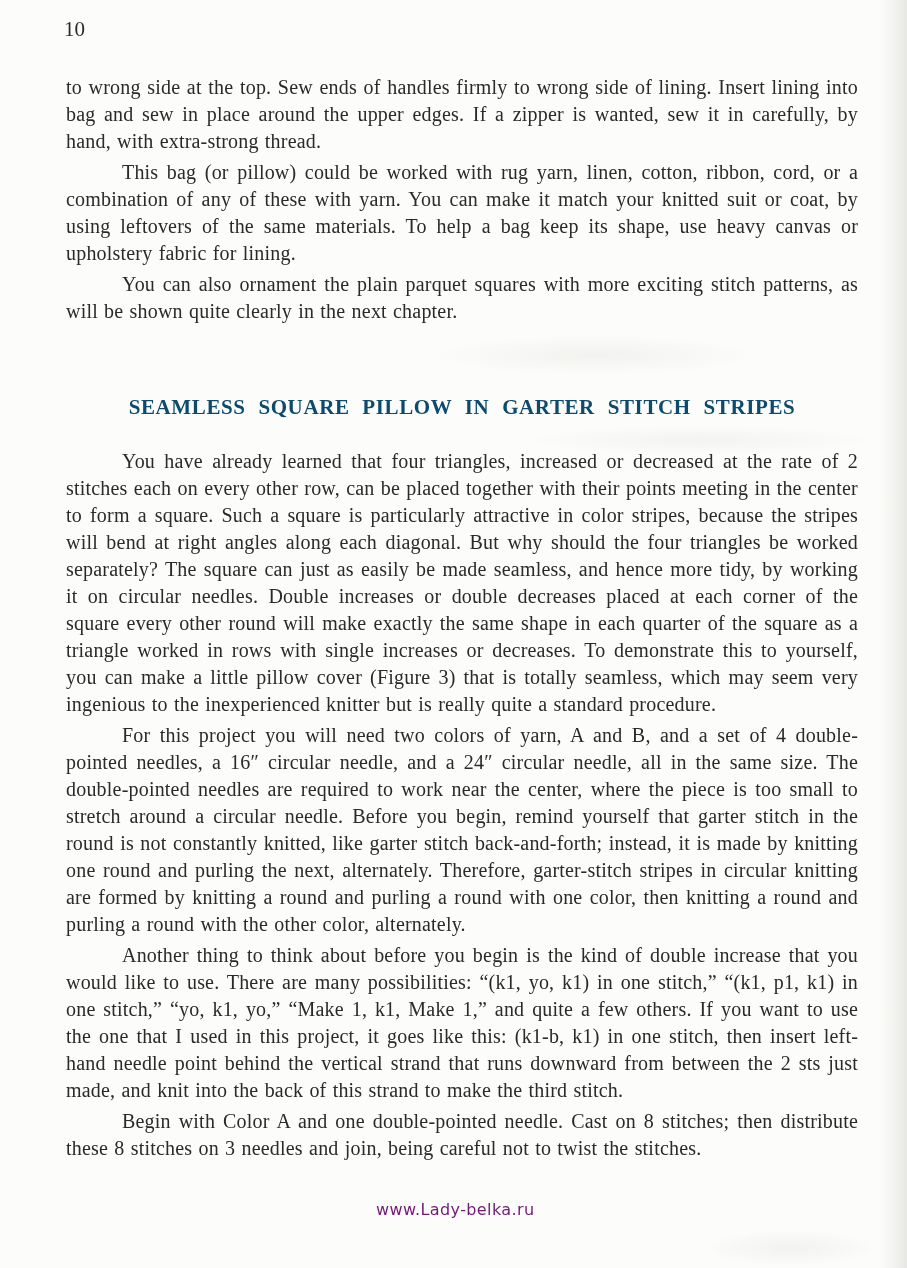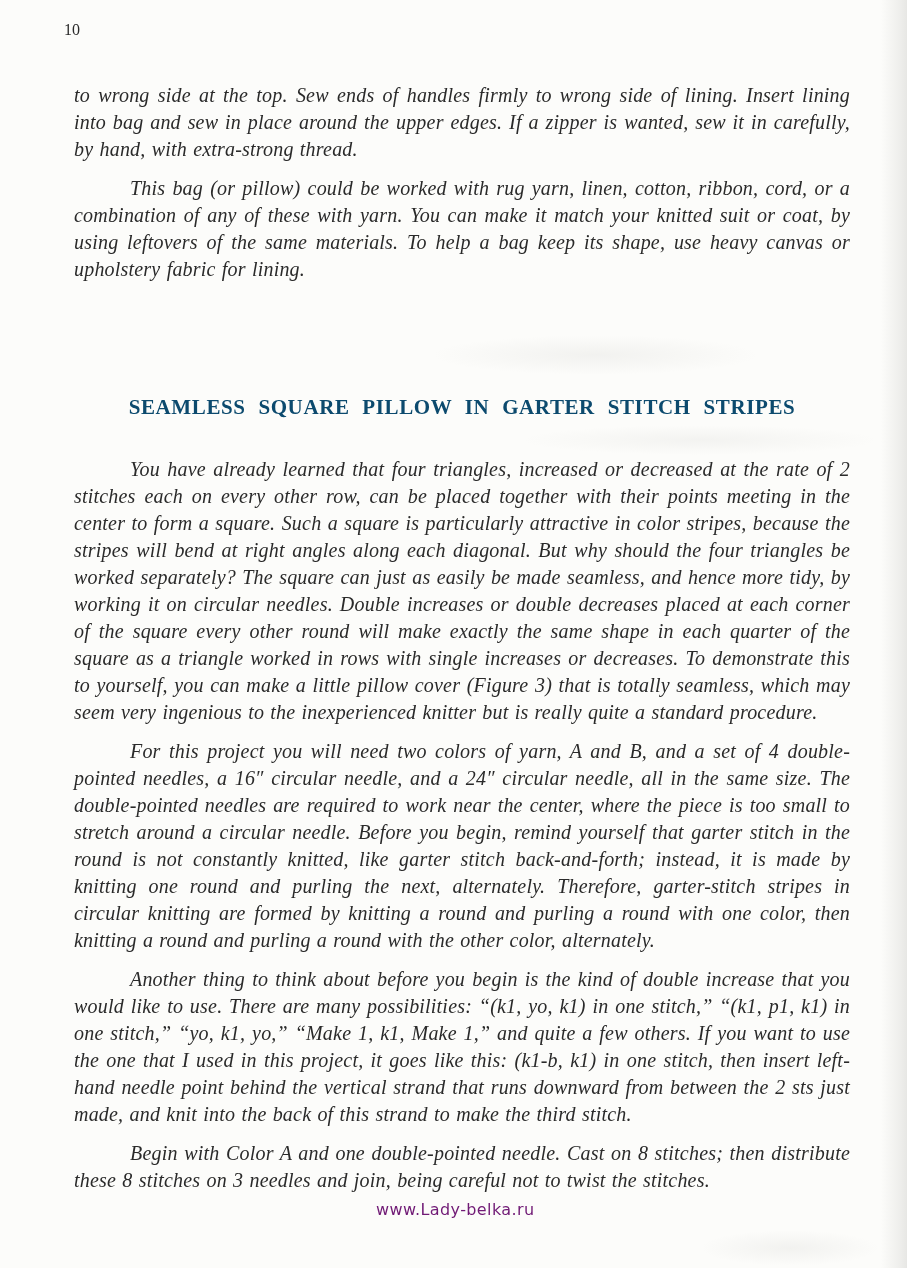--- a/index.html
+++ b/index.html
@@ -46,41 +46,40 @@
     left: 700px; top: 1230px;
     width: 180px; height: 36px;
     background: radial-gradient(ellipse at center, rgba(150,150,145,0.10), rgba(150,150,145,0) 70%);
     pointer-events: none;
   }
 
   .page-number {
     position: absolute;
     left: 64px;
     top: 16px;
-    font-size: 16px;
+    font-size: 21px;
     line-height: 27px;
   }
 
   .text-block {
     position: absolute;
     left: 62px;
     width: 800px;
     font-size: 20px;
     line-height: 27px;
     letter-spacing: 0.2px;
     word-spacing: 1px;
     text-align: justify;
   }
   .block-top { top: 70px; }
   .block-bottom { top: 444px; }
 
   .text-block p {
-    margin: 12px;
+    margin: 4px;
     padding: 0;
-    font-style: italic;
   }
   .text-block p.indent {
     text-indent: 56px;
   }
 
   .section-heading {
     position: absolute;
     left: 62px;
     top: 394px;
     width: 800px;
@@ -113,20 +112,21 @@
   <div class="edge-shadow-right"></div>
   <div class="smudge-1"></div>
   <div class="smudge-2"></div>
   <div class="smudge-3"></div>
 
   <div class="page-number">10</div>
 
   <div class="text-block block-top">
     <p>to wrong side at the top. Sew ends of handles firmly to wrong side of lining. Insert lining into bag and sew in place around the upper edges. If a zipper is wanted, sew it in carefully, by hand, with extra-strong thread.</p>
     <p class="indent">This bag (or pillow) could be worked with rug yarn, linen, cotton, ribbon, cord, or a combination of any of these with yarn. You can make it match your knitted suit or coat, by using leftovers of the same materials. To help a bag keep its shape, use heavy canvas or upholstery fabric for lining.</p>
+    <p class="indent">You can also ornament the plain parquet squares with more exciting stitch patterns, as will be shown quite clearly in the next chapter.</p>
   </div>
 
   <div class="section-heading">SEAMLESS SQUARE PILLOW IN GARTER STITCH STRIPES</div>
 
   <div class="text-block block-bottom">
     <p class="indent">You have already learned that four triangles, increased or decreased at the rate of 2 stitches each on every other row, can be placed together with their points meeting in the center to form a square. Such a square is particularly attractive in color stripes, because the stripes will bend at right angles along each diagonal. But why should the four triangles be worked separately? The square can just as easily be made seamless, and hence more tidy, by working it on circular needles. Double increases or double decreases placed at each corner of the square every other round will make exactly the same shape in each quarter of the square as a triangle worked in rows with single increases or decreases. To demonstrate this to yourself, you can make a little pillow cover (Figure 3) that is totally seamless, which may seem very ingenious to the inexperienced knitter but is really quite a standard procedure.</p>
     <p class="indent">For this project you will need two colors of yarn, A and B, and a set of 4 double-pointed needles, a 16″ circular needle, and a 24″ circular needle, all in the same size. The double-pointed needles are required to work near the center, where the piece is too small to stretch around a circular needle. Before you begin, remind yourself that garter stitch in the round is not constantly knitted, like garter stitch back-and-forth; instead, it is made by knitting one round and purling the next, alternately. Therefore, garter-stitch stripes in circular knitting are formed by knitting a round and purling a round with one color, then knitting a round and purling a round with the other color, alternately.</p>
     <p class="indent">Another thing to think about before you begin is the kind of double increase that you would like to use. There are many possibilities: “(k1, yo, k1) in one stitch,” “(k1, p1, k1) in one stitch,” “yo, k1, yo,” “Make 1, k1, Make 1,” and quite a few others. If you want to use the one that I used in this project, it goes like this: (k1-b, k1) in one stitch, then insert left-hand needle point behind the vertical strand that runs downward from between the 2 sts just made, and knit into the back of this strand to make the third stitch.</p>
     <p class="indent">Begin with Color A and one double-pointed needle. Cast on 8 stitches; then distribute these 8 stitches on 3 needles and join, being careful not to twist the stitches.</p>
   </div>

